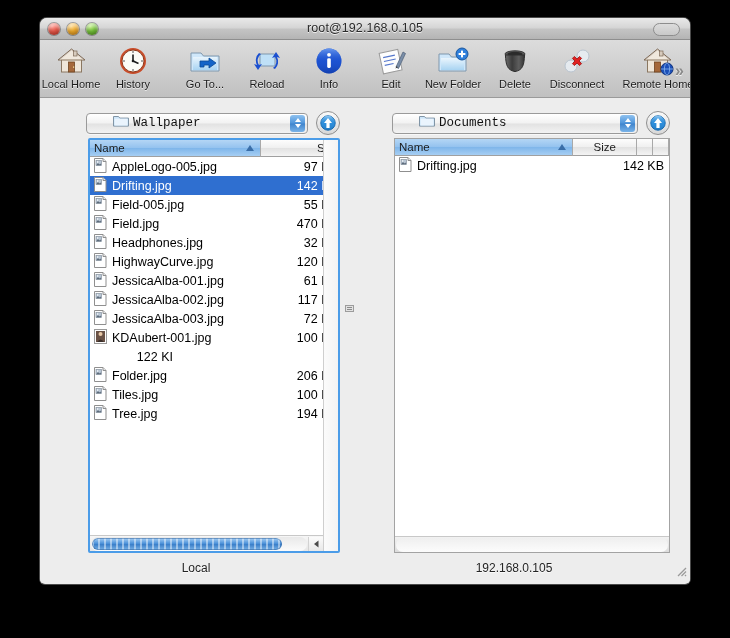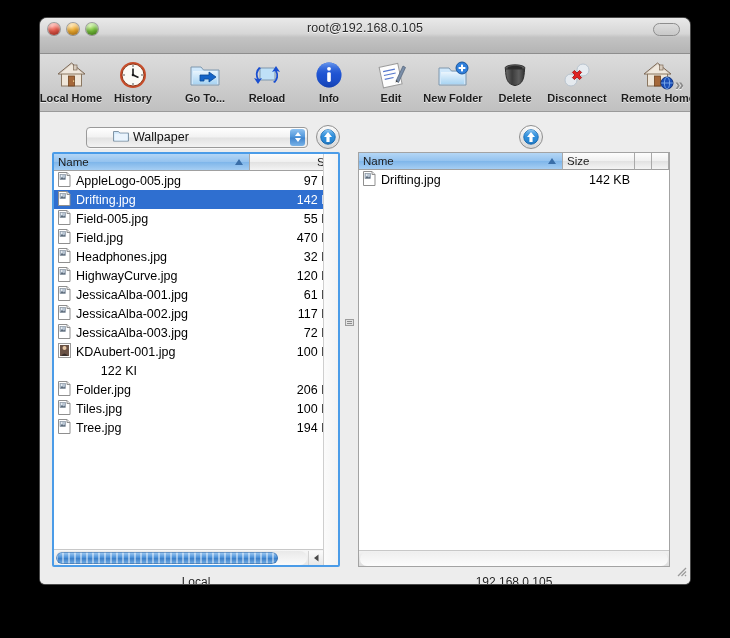--- a/index.html
+++ b/index.html
@@ -18,21 +18,21 @@
     width: 650px; height: 566px;
     border-radius: 7px 7px 5px 5px;
     background: #ededed;
     box-shadow: 0 0 0 1px #4a4a4a, 0 6px 22px rgba(0,0,0,0.75);
     overflow: hidden;
   }
 
   
   #titlebar {
     position: relative;
-    height: 36px;
+    height: 22px;
     background: linear-gradient(to bottom, #e9e9e9 0%, #d6d6d6 45%, #c3c3c3 55%, #b4b4b4 100%);
     border-bottom: 1px solid #8e8e8e;
   }
   #title-text {
     position: absolute; left: 0; right: 0; top: 3px;
     text-align: center;
     font-size: 12.5px;
     color: #2a2a2a;
     text-shadow: 0 1px 0 rgba(255,255,255,0.75);
     letter-spacing: .1px;
@@ -55,21 +55,21 @@
   
   #toolbar {
     position: relative;
     height: 58px;
     background: linear-gradient(to bottom, #dcdcdc 0%, #cfcfcf 50%, #c0c0c0 100%);
     border-bottom: 1px solid #9a9a9a;
     display: flex;
     align-items: flex-start;
     padding: 3px 0 0 0;
   }
-  .tb-group { display: flex; align-items: flex-end; font-weight: bold; }
+  .tb-group { display: flex; align-items: flex-end; }
   .tb-sep {
     width: 1px; align-self: stretch; margin: 4px 5px 8px 5px;
     background: repeating-linear-gradient(to bottom, #9d9d9d 0 1px, transparent 1px 3px);
   }
   .tb-item {
     width: 62px;
     display: flex; flex-direction: column; align-items: center;
     padding-top: 2px;
     cursor: default;
   }
@@ -95,20 +95,21 @@
   .pane { position: relative; display: flex; flex-direction: column; }
   #pane-left  { width: 288px; }
   #splitter   { width: 18px; position: relative; }
   #pane-right { width: 312px; }
 
   .pane-head {
     height: 30px;
     display: flex; align-items: center; justify-content: center;
     gap: 8px;
     padding-left: 34px;
+    font-family: Liberation Mono, monospace;
   }
   .popup {
     flex: 1;
     height: 21px;
     border-radius: 4px;
     background: linear-gradient(to bottom, #ffffff 0%, #f2f2f2 48%, #e2e2e2 52%, #f3f3f3 100%);
     border: 1px solid #9a9a9a;
     display: flex; align-items: center;
     padding: 0 2px 0 0;
     position: relative;
@@ -136,21 +137,21 @@
     display: flex; align-items: center; justify-content: center;
     flex: 0 0 auto;
   }
 
   
   .list-frame {
     flex: 1;
     background: #ffffff;
     position: relative;
     overflow: hidden;
-    display: flex; flex-direction: column;
+    display: flex; flex-direction: column; margin-left: 36px;
   }
   #pane-left .list-frame { border: 2px solid #4b9ce8; border-radius: 2px; }
   #pane-right .list-frame { border: 1px solid #a3a3a3; }
 
   .hdr-row { display: flex; height: 17px; flex: 0 0 auto; }
   .hdr-cell {
     font-size: 11.5px;
     display: flex; align-items: center;
     border-right: 1px solid #a9a9a9;
     border-bottom: 1px solid #a0a0a0;
@@ -670,20 +671,33 @@
         <svg width="9" height="11" viewBox="0 0 9 11">
           <rect x="0.5" y="2.5" width="8" height="6" fill="#e2e2e2" stroke="#9c9c9c" stroke-width="1"></rect>
           <line x1="2" y1="4.5" x2="7" y2="4.5" stroke="#8b8b8b" stroke-width="1"></line>
           <line x1="2" y1="6.5" x2="7" y2="6.5" stroke="#8b8b8b" stroke-width="1"></line>
         </svg>
       </div>
     </div>
 
     <div class="pane" id="pane-right">
       <div class="pane-head">
+        <div class="popup">
+          <span class="folder-ic">
+            <svg width="16" height="13" viewBox="0 0 16 13">
+              <path d="M0.5 2.5 h5 l1.3 1.6 H15.5 v8 H0.5 Z" fill="#cfe7fa" stroke="#8195a6" stroke-width="1"></path>
+              <path d="M1.6 4.8 h12.8 v6.6 H1.6 Z" fill="#eaf4fd"></path>
+            </svg>
+          </span>
+          <span class="ptitle">Documents</span>
+          <span class="stepper">
+            <i class="ar up"></i>
+              <i class="ar dn"></i>
+          </span>
+        </div>
         <div class="upbtn">
           <svg width="16" height="16" viewBox="0 0 16 16">
             <circle cx="8" cy="8" r="7.2" fill="#2f8fdc" stroke="#1a6bb0" stroke-width="1"></circle>
             <circle cx="8" cy="8" r="7.2" fill="url(#gu2)"></circle>
             <defs>
                 <linearGradient id="gu2" x1="0" y1="0" x2="0" y2="1">
               <stop offset="0" stop-color="#9fd2f7" stop-opacity=".9"></stop>
               <stop offset=".5" stop-color="#2f8fdc" stop-opacity=".15"></stop>
               <stop offset="1" stop-color="#0f5a9c" stop-opacity=".45"></stop>
             </linearGradient>
@@ -692,21 +706,21 @@
           </svg>
         </div>
       </div>
 
       <div class="list-frame">
         <div class="hdr-row">
           <div class="hdr-cell sorted" style="width:204px">
             <span>Name</span>
             <i class="sort-ar"></i>
           </div>
-          <div class="hdr-cell plain" style="width:72px; justify-content:flex-start">
+          <div class="hdr-cell plain" style="width:72px; justify-content:center">
             <span>Size</span>
           </div>
           <div class="hdr-cell plain" style="width:17px"></div>
           <div class="hdr-cell plain" style="width:17px"></div>
         </div>
 
         <div class="rows" id="right-rows">
             <div class="row">
               <span class="fname" style="width:204px">
                 <span><svg width="13" height="15" viewBox="0 0 13 15">

